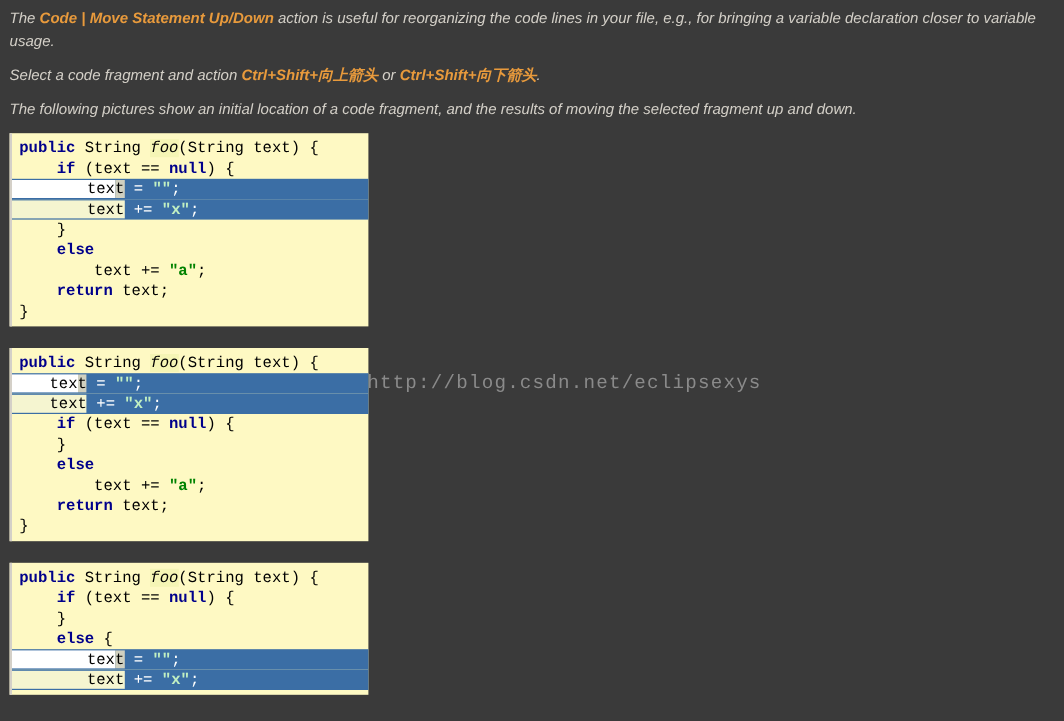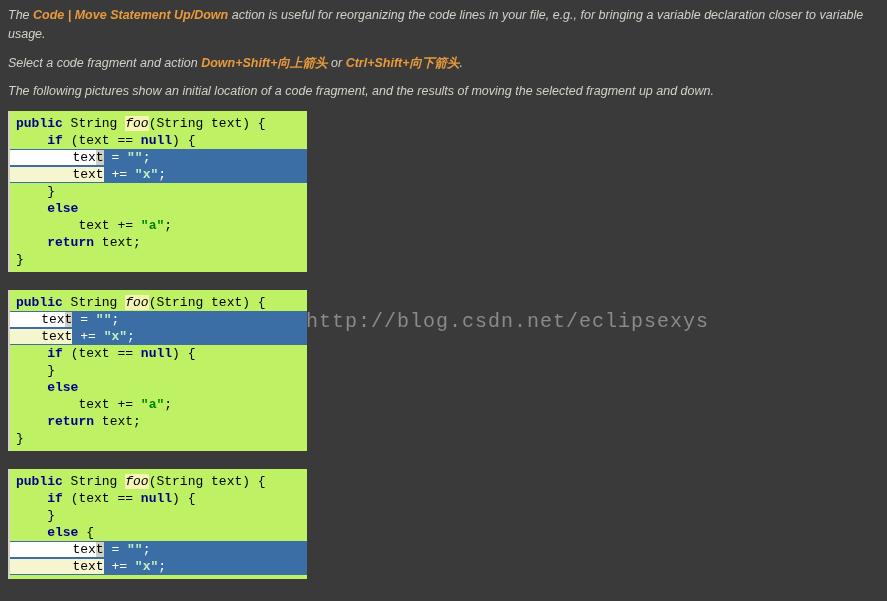--- a/index.html
+++ b/index.html
@@ -15,21 +15,21 @@
   }
   .para {
     margin: 0 0 10px 0;
     font-style: italic;
   }
   .kw-orange {
     color: #e89a3c;
     font-weight: bold;
   }
   .codebox {
-    background: #bef264;
+    background: #fef9c3;
     color: #000;
     font-family: Consolas, "Courier New", monospace;
     font-size: 13px;
     line-height: 17px;
     margin: 10px 0 18px 0;
     padding: 4px 0;
     width: 297px;
     border-left: 2px solid #d4d0c8;
     box-shadow: 0 0 0 6px #3a3a3a inset, none;
   }
@@ -57,35 +57,35 @@
   }
   .sel-line .str-inv { color: #c2f0c2; font-weight: bold; }
   .highlight-yellow {
     background: #f5f5d0;
   }
   .watermark {
     position: absolute;
     top: 307px;
     left: 306px;
     font-family: "Courier New", monospace;
-    font-size: 20px;
+    font-size: 16px;
     color: #8a8a8a;
     letter-spacing: 1px;
     pointer-events: none;
   }
 </style>
 </head>
 <body>
 
 <div class="para">
   <span>The </span><span class="kw-orange">Code | Move Statement Up/Down</span><span> action is useful for reorganizing the code lines in your file, e.g., for bringing a variable declaration closer to variable usage.</span>
 </div>
 
 <div class="para">
-  <span>Select a code fragment and action </span><span class="kw-orange">Down+Shift+向上箭头</span><span> or </span><span class="kw-orange">Ctrl+Shift+向下箭头</span><span>.</span>
+  <span>Select a code fragment and action </span><span class="kw-orange">Ctrl+Shift+向上箭头</span><span> or </span><span class="kw-orange">Ctrl+Shift+向下箭头</span><span>.</span>
 </div>
 
 <div class="para">The following pictures show an initial location of a code fragment, and the results of moving the selected fragment up and down.</div>
 
 <div class="codebox">
   <div class="line"><span class="kw">public</span><span> String </span><span class="fn-hl">foo</span><span>(String text) {</span></div>
   <div class="line"><span>    </span><span class="kw">if</span><span> (text == </span><span class="kw">null</span><span>) {</span></div>
   <div class="sel-line"><span class="unsel">        tex</span><span class="caret-box">t</span><span> = </span><span class="str-inv">""</span><span>;</span></div>
   <div class="sel-line highlight-yellow" style="background:#3b6ea5;"><span class="unsel" style="background:#f5f5d0;">        text</span><span> += </span><span class="str-inv">"x"</span><span>;</span></div>
   <div class="line">    }</div>

